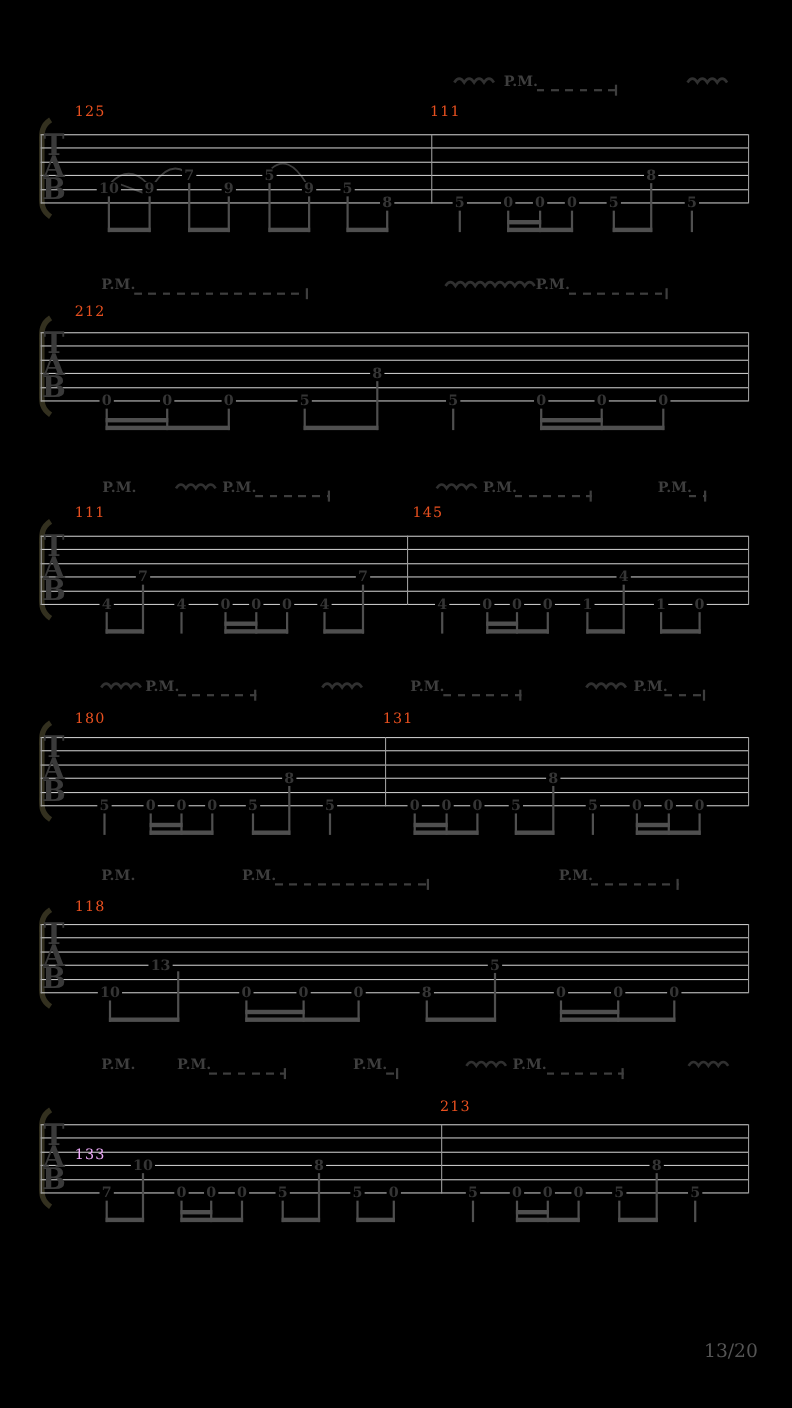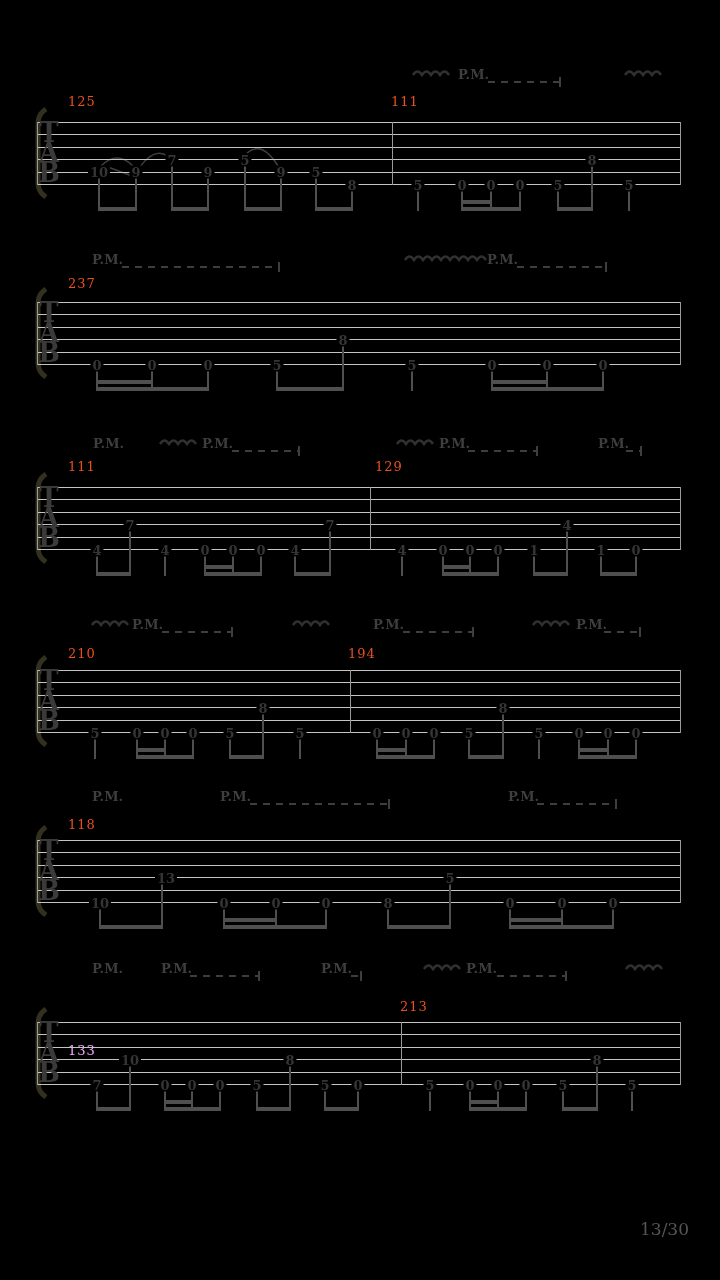--- a/index.html
+++ b/index.html
@@ -106,21 +106,21 @@
       <div class="staff-line" style="left: 37px; top: 314.4px; width: 643px; background: rgb(196, 196, 196);"></div>
       <div class="staff-line" style="left: 37px; top: 326.8px; width: 643px; background: rgb(196, 196, 196);"></div>
       <div class="staff-line" style="left: 37px; top: 339.2px; width: 643px; background: rgb(196, 196, 196);"></div>
       <div class="staff-line" style="left: 37px; top: 351.6px; width: 643px; background: rgb(196, 196, 196);"></div>
       <div class="staff-line" style="left: 37px; top: 364px; width: 643px; background: rgb(196, 196, 196);"></div>
       <div class="barline" style="left: 37px; top: 302px; height: 63px; background: rgb(154, 154, 154);"></div>
       <div class="barline" style="left: 680px; top: 302px; height: 63px; background: rgb(154, 154, 154);"></div>
       <div class="clef-letter" style="left: 49px; top: 312px; color: rgb(58, 58, 58);">T</div>
       <div class="clef-letter" style="left: 49px; top: 332px; color: rgb(58, 58, 58);">A</div>
       <div class="clef-letter" style="left: 49px; top: 352px; color: rgb(58, 58, 58);">B</div>
-      <div class="measure-number" style="left: 68px; top: 277px; color: rgb(232, 80, 31);">237</div>
+      <div class="measure-number" style="left: 68px; top: 277px; color: rgb(232, 80, 31);">212</div>
       <div class="stem" style="left: 96px; top: 370px; height: 21px; background: rgb(79, 79, 79);"></div>
       <div class="stem" style="left: 151px; top: 370px; height: 21px; background: rgb(79, 79, 79);"></div>
       <div class="stem" style="left: 207px; top: 370px; height: 21px; background: rgb(79, 79, 79);"></div>
       <div class="beam" style="left: 96px; top: 387px; width: 113px; background: rgb(79, 79, 79);"></div>
       <div class="beam" style="left: 96px; top: 380px; width: 57px; background: rgb(79, 79, 79);"></div>
       <div class="stem" style="left: 276px; top: 370px; height: 21px; background: rgb(79, 79, 79);"></div>
       <div class="stem" style="left: 342px; top: 345.2px; height: 45.8px; background: rgb(79, 79, 79);"></div>
       <div class="beam" style="left: 276px; top: 387px; width: 68px; background: rgb(79, 79, 79);"></div>
       <div class="stem" style="left: 411px; top: 370px; height: 21px; background: rgb(79, 79, 79);"></div>
       <div class="stem" style="left: 491px; top: 370px; height: 21px; background: rgb(79, 79, 79);"></div>
@@ -151,21 +151,21 @@
       <div class="staff-line" style="left: 37px; top: 524.2px; width: 643px; background: rgb(196, 196, 196);"></div>
       <div class="staff-line" style="left: 37px; top: 536.6px; width: 643px; background: rgb(196, 196, 196);"></div>
       <div class="staff-line" style="left: 37px; top: 549px; width: 643px; background: rgb(196, 196, 196);"></div>
       <div class="barline" style="left: 37px; top: 487px; height: 63px; background: rgb(154, 154, 154);"></div>
       <div class="barline" style="left: 370px; top: 487px; height: 63px; background: rgb(154, 154, 154);"></div>
       <div class="barline" style="left: 680px; top: 487px; height: 63px; background: rgb(154, 154, 154);"></div>
       <div class="clef-letter" style="left: 49px; top: 497px; color: rgb(58, 58, 58);">T</div>
       <div class="clef-letter" style="left: 49px; top: 517px; color: rgb(58, 58, 58);">A</div>
       <div class="clef-letter" style="left: 49px; top: 537px; color: rgb(58, 58, 58);">B</div>
       <div class="measure-number" style="left: 68px; top: 460px; color: rgb(232, 80, 31);">111</div>
-      <div class="measure-number" style="left: 375px; top: 460px; color: rgb(232, 80, 31);">129</div>
+      <div class="measure-number" style="left: 375px; top: 460px; color: rgb(232, 80, 31);">145</div>
       <div class="stem" style="left: 96px; top: 555px; height: 21px; background: rgb(79, 79, 79);"></div>
       <div class="stem" style="left: 129px; top: 530.2px; height: 45.8px; background: rgb(79, 79, 79);"></div>
       <div class="beam" style="left: 96px; top: 572px; width: 35px; background: rgb(79, 79, 79);"></div>
       <div class="stem" style="left: 164px; top: 555px; height: 21px; background: rgb(79, 79, 79);"></div>
       <div class="stem" style="left: 204px; top: 555px; height: 21px; background: rgb(79, 79, 79);"></div>
       <div class="stem" style="left: 232px; top: 555px; height: 21px; background: rgb(79, 79, 79);"></div>
       <div class="stem" style="left: 260px; top: 555px; height: 21px; background: rgb(79, 79, 79);"></div>
       <div class="beam" style="left: 204px; top: 572px; width: 58px; background: rgb(79, 79, 79);"></div>
       <div class="beam" style="left: 204px; top: 565px; width: 30px; background: rgb(79, 79, 79);"></div>
       <div class="stem" style="left: 294px; top: 555px; height: 21px; background: rgb(79, 79, 79);"></div>
@@ -217,22 +217,22 @@
       <div class="staff-line" style="left: 37px; top: 694.8px; width: 643px; background: rgb(196, 196, 196);"></div>
       <div class="staff-line" style="left: 37px; top: 707.2px; width: 643px; background: rgb(196, 196, 196);"></div>
       <div class="staff-line" style="left: 37px; top: 719.6px; width: 643px; background: rgb(196, 196, 196);"></div>
       <div class="staff-line" style="left: 37px; top: 732px; width: 643px; background: rgb(196, 196, 196);"></div>
       <div class="barline" style="left: 37px; top: 670px; height: 63px; background: rgb(154, 154, 154);"></div>
       <div class="barline" style="left: 350px; top: 670px; height: 63px; background: rgb(154, 154, 154);"></div>
       <div class="barline" style="left: 680px; top: 670px; height: 63px; background: rgb(154, 154, 154);"></div>
       <div class="clef-letter" style="left: 49px; top: 680px; color: rgb(58, 58, 58);">T</div>
       <div class="clef-letter" style="left: 49px; top: 700px; color: rgb(58, 58, 58);">A</div>
       <div class="clef-letter" style="left: 49px; top: 720px; color: rgb(58, 58, 58);">B</div>
-      <div class="measure-number" style="left: 68px; top: 647px; color: rgb(232, 80, 31);">210</div>
-      <div class="measure-number" style="left: 348px; top: 647px; color: rgb(232, 80, 31);">194</div>
+      <div class="measure-number" style="left: 68px; top: 647px; color: rgb(232, 80, 31);">180</div>
+      <div class="measure-number" style="left: 348px; top: 647px; color: rgb(232, 80, 31);">131</div>
       <div class="stem" style="left: 94px; top: 738px; height: 21px; background: rgb(79, 79, 79);"></div>
       <div class="stem" style="left: 136px; top: 738px; height: 21px; background: rgb(79, 79, 79);"></div>
       <div class="stem" style="left: 164px; top: 738px; height: 21px; background: rgb(79, 79, 79);"></div>
       <div class="stem" style="left: 192px; top: 738px; height: 21px; background: rgb(79, 79, 79);"></div>
       <div class="beam" style="left: 136px; top: 755px; width: 58px; background: rgb(79, 79, 79);"></div>
       <div class="beam" style="left: 136px; top: 748px; width: 30px; background: rgb(79, 79, 79);"></div>
       <div class="stem" style="left: 229px; top: 738px; height: 21px; background: rgb(79, 79, 79);"></div>
       <div class="stem" style="left: 262px; top: 713.2px; height: 45.8px; background: rgb(79, 79, 79);"></div>
       <div class="beam" style="left: 229px; top: 755px; width: 35px; background: rgb(79, 79, 79);"></div>
       <div class="stem" style="left: 299px; top: 738px; height: 21px; background: rgb(79, 79, 79);"></div>
@@ -300,21 +300,21 @@
       <div class="beam" style="left: 223px; top: 918px; width: 54px; background: rgb(79, 79, 79);"></div>
       <div class="stem" style="left: 387px; top: 908px; height: 21px; background: rgb(79, 79, 79);"></div>
       <div class="stem" style="left: 449px; top: 883.2px; height: 45.8px; background: rgb(79, 79, 79);"></div>
       <div class="beam" style="left: 387px; top: 925px; width: 64px; background: rgb(79, 79, 79);"></div>
       <div class="stem" style="left: 509px; top: 908px; height: 21px; background: rgb(79, 79, 79);"></div>
       <div class="stem" style="left: 561px; top: 908px; height: 21px; background: rgb(79, 79, 79);"></div>
       <div class="stem" style="left: 612px; top: 908px; height: 21px; background: rgb(79, 79, 79);"></div>
       <div class="beam" style="left: 509px; top: 925px; width: 105px; background: rgb(79, 79, 79);"></div>
       <div class="beam" style="left: 509px; top: 918px; width: 54px; background: rgb(79, 79, 79);"></div>
       <div class="fret" style="left: 100px; top: 902.5px; color: rgb(53, 53, 53);">10</div>
-      <div class="fret" style="left: 166px; top: 877.7px; color: rgb(53, 53, 53);">13</div>
+      <div class="fret" style="left: 146px; top: 877.7px; color: rgb(53, 53, 53);">13</div>
       <div class="fret" style="left: 224px; top: 902.5px; color: rgb(53, 53, 53);">0</div>
       <div class="fret" style="left: 276px; top: 902.5px; color: rgb(53, 53, 53);">0</div>
       <div class="fret" style="left: 326px; top: 902.5px; color: rgb(53, 53, 53);">0</div>
       <div class="fret" style="left: 388px; top: 902.5px; color: rgb(53, 53, 53);">8</div>
       <div class="fret" style="left: 450px; top: 877.7px; color: rgb(53, 53, 53);">5</div>
       <div class="fret" style="left: 510px; top: 902.5px; color: rgb(53, 53, 53);">0</div>
       <div class="fret" style="left: 562px; top: 902.5px; color: rgb(53, 53, 53);">0</div>
       <div class="fret" style="left: 613px; top: 902.5px; color: rgb(53, 53, 53);">0</div>
       <div class="pm-label" style="left: 92px; top: 790px; color: rgb(62, 62, 62);">P.M.</div>
       <div class="pm-label" style="left: 220px; top: 790px; color: rgb(62, 62, 62);">P.M.</div>
@@ -386,14 +386,14 @@
       </div>
       <div class="pm-label" style="left: 321px; top: 962px; color: rgb(62, 62, 62);">P.M.</div>
       <div class="pm-dashes" style="left: 351px; top: 975px; width: 11px; background-image: repeating-linear-gradient(90deg, rgb(62, 62, 62) 0px, rgb(62, 62, 62) 7px, transparent 7px, transparent 13px);">
         <div class="pm-tick" style="background: rgb(62, 62, 62);"></div>
       </div>
       <div class="pm-label" style="left: 466px; top: 962px; color: rgb(62, 62, 62);">P.M.</div>
       <div class="pm-dashes" style="left: 497px; top: 975px; width: 70px; background-image: repeating-linear-gradient(90deg, rgb(62, 62, 62) 0px, rgb(62, 62, 62) 7px, transparent 7px, transparent 13px);">
         <div class="pm-tick" style="background: rgb(62, 62, 62);"></div>
       </div>
     </div>
-  <div class="pager" style="color: rgb(85, 85, 85);">13/30</div>
+  <div class="pager" style="color: rgb(85, 85, 85);">13/20</div>
 </div>
 
 </body></html>

